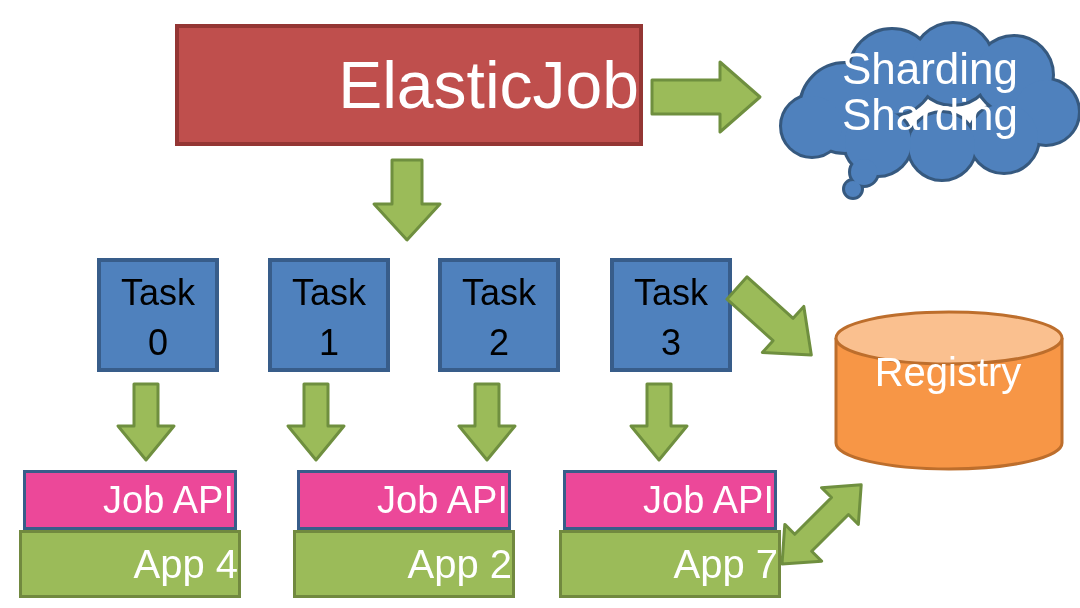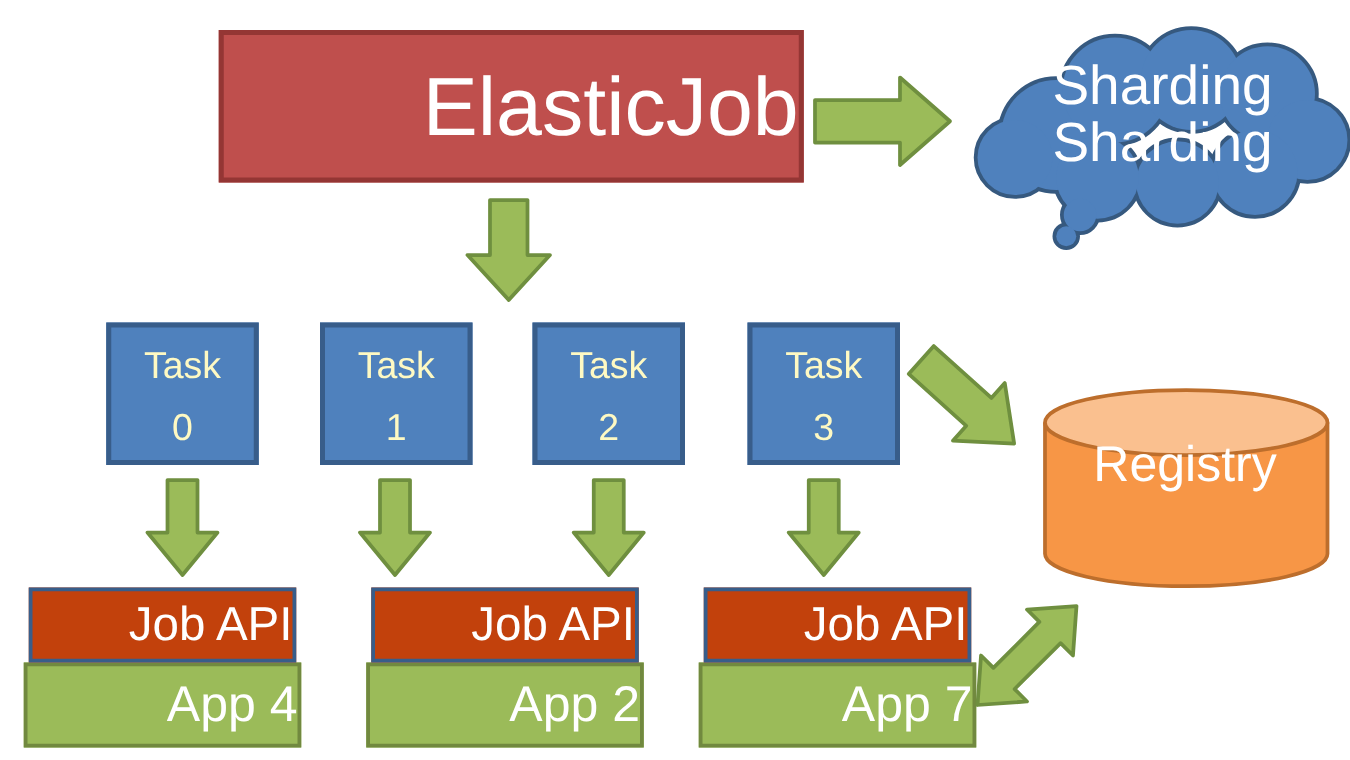--- a/index.html
+++ b/index.html
@@ -15,27 +15,28 @@
   
   .root-box{
     left:175px;top:24px;width:468px;height:122px;
     background:#bf4f4d;border:4px solid #943634;
     color:#ffffff;font-size:66px;letter-spacing:0px;
   }
   
   .task-box{
     top:258px;width:122px;height:114px;
     background:#4f81bd;border:4px solid #385d8a;
-    color:#fef9c3;font-size:30px;line-height:50px;
+    color:#000000;font-size:36px;line-height:50px;
     flex-direction:column;
+    margin-left:12px;
   }
   
   .api-box{
     top:470px;width:214px;height:60px;
-    background:#c2410c;border:3px solid #385d8a;
+    background:#ec4899;border:3px solid #385d8a;
     color:#ffffff;font-size:38px;
   }
   .app-box{
     top:530px;width:222px;height:68px;
     background:#9bbb59;border:3px solid #71893f;
     color:#ffffff;font-size:40px;
   }
   
   .cloud-label{
     left:792px;top:46px;width:276px;

